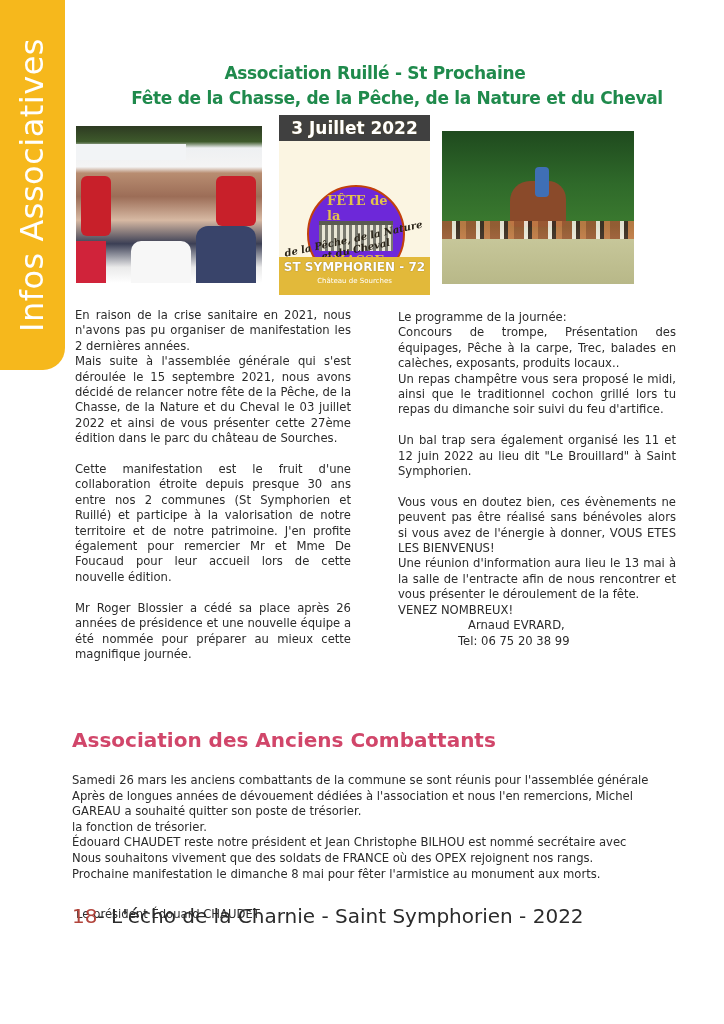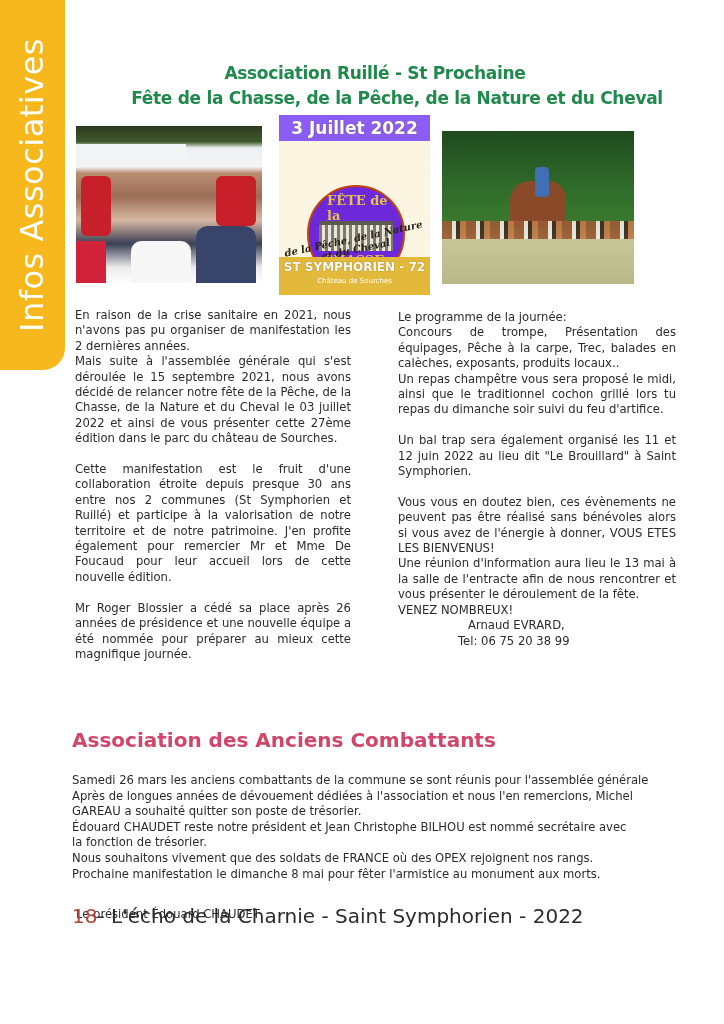--- a/index.html
+++ b/index.html
@@ -22,21 +22,21 @@
     background:
       linear-gradient(180deg, #2d3a22 0%, #3e5a2b 10%, #eef0f2 14%, #f4f4f4 26%, #b88d71 30%, #9c6d57 45%, #d7b9a3 60%, #3b3f55 75%, #eaeaea 90%, #ffffff 100%); }
   .photo-crowd .tent { position:absolute; left:0; top:18px; width:110px; height:16px; background:#f2f4f6; }
   .photo-crowd .red1 { position:absolute; left:5px; top:50px; width:30px; height:60px; background:#c8202a; border-radius:6px; }
   .photo-crowd .red2 { position:absolute; left:140px; top:50px; width:40px; height:50px; background:#c8202a; border-radius:6px; }
   .photo-crowd .red3 { position:absolute; left:0; top:115px; width:30px; height:42px; background:#d0233a; }
   .photo-crowd .white { position:absolute; left:55px; top:115px; width:60px; height:42px; background:#f7f7f7; border-radius:10px 10px 0 0; }
   .photo-crowd .navy { position:absolute; left:120px; top:100px; width:60px; height:57px; background:#39446a; border-radius:12px 12px 0 0; }
 
   .poster { position:absolute; left:279px; top:115px; width:151px; height:180px; background:#fbf5e2; }
-  .poster-top { position:absolute; left:0; top:0; width:151px; height:26px; background:#8b5cf6;
+  .poster-top { position:absolute; left:0; top:0; width:151px; height:26px; background:#404040;
                 color:#fff; font-weight:bold; font-size:17px; text-align:center; line-height:26px;
                 font-family:"DejaVu Sans", sans-serif; text-shadow:0 0 1px #6b5310; }
   .poster-ring { position:absolute; left:28px; top:30px; width:94px; height:94px; border-radius:50%;
                  border:2px solid #c2410c; background:#6d28d9;margin-top:40px; }
   .poster-ring .fete { position:absolute; left:18px; top:6px; color:#e3c24a; font-size:13px; font-weight:bold; font-family:"DejaVu Serif", serif; }
   .poster-ring .chasse { position:absolute; left:14px; top:66px; color:#e3c24a; font-size:13px; font-weight:bold; font-family:"DejaVu Serif", serif; }
   .poster-ring .castle { position:absolute; left:10px; top:34px; width:74px; height:26px; background:repeating-linear-gradient(90deg,#7a7a70 0 3px,#e9e6d6 3px 6px); border-top:4px solid #5a5a50; }
   .poster-script { position:absolute; left:4px; top:118px; width:143px; transform:rotate(-12deg); color:#2a2418;
                    font-size:10px; font-style:italic; font-weight:bold; font-family:"DejaVu Serif", serif; text-align:center; }
   .poster-bottom { position:absolute; left:0; top:142px; width:151px; height:38px; background:#e2b93a; }
@@ -130,22 +130,22 @@
     <span class="line nojust sig-name">Arnaud EVRARD,</span>
     <span class="line nojust sig-tel">Tel: 06 75 20 38 99</span>
   </div>
 </div>
 
 <div class="section2-title">Association des Anciens Combattants</div>
 <div class="section2-body">
   <span>Samedi 26 mars les anciens combattants de la commune se sont réunis pour l'assemblée générale</span>
   <span>Après de longues années de dévouement dédiées à l'association et nous l'en remercions, Michel</span>
   <span>GAREAU a souhaité quitter son poste de trésorier.</span>
+  <span>la fonction de trésorier.</span>
   <span>Édouard CHAUDET reste notre président et Jean Christophe BILHOU est nommé secrétaire avec</span>
-  <span>la fonction de trésorier.</span>
   <span>Nous souhaitons vivement que des soldats de FRANCE où des OPEX rejoignent nos rangs.</span>
   <span>Prochaine manifestation le dimanche 8 mai pour fêter l'armistice au monument aux morts.</span>
 </div>
 <div class="section2-sign">Le président Édouard CHAUDET</div>
 
 <div class="footer">
   <span class="num">18</span><span>- L'écho de la Charnie - Saint Symphorien - 2022</span>
 </div>
 
 </body></html>

